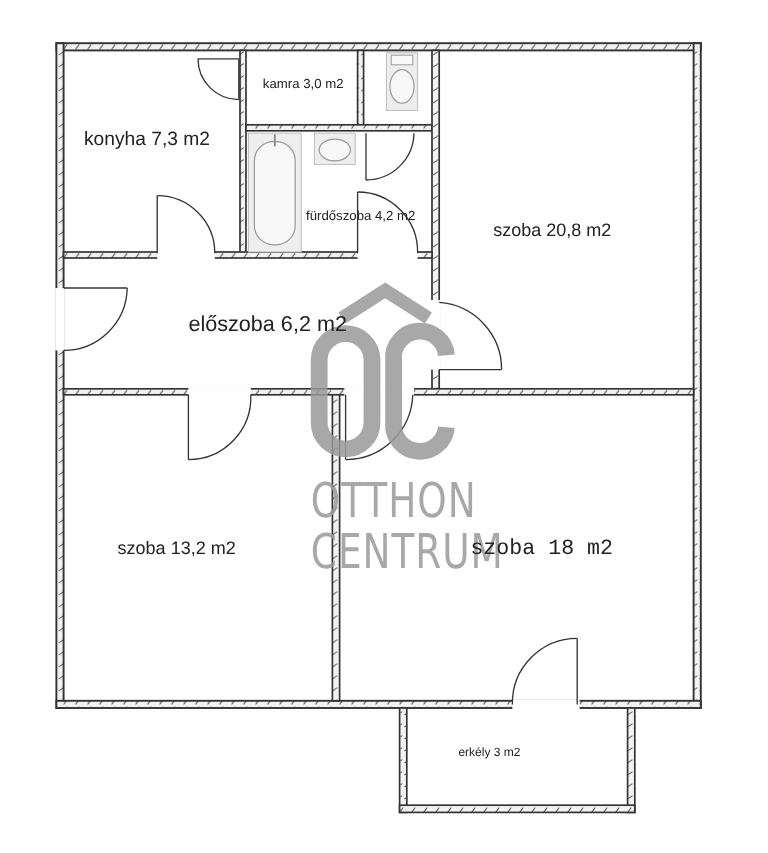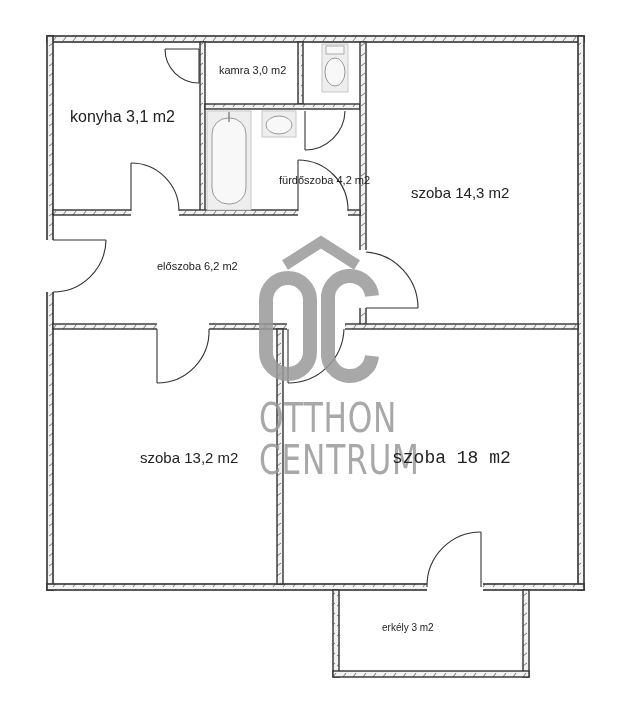--- a/index.html
+++ b/index.html
@@ -117,20 +117,20 @@
   <g fill="none" stroke="#9a9a9a" stroke-width="14" opacity="0.85">
     <path d="M285 265 L321 242 L357 265" stroke-width="11"></path>
     <path d="M266 300 A22 22 0 0 1 310 300 L310 352 A22 22 0 0 1 266 352 Z"></path>
     <path d="M372 296 A22 22 0 0 0 328 300 L328 352 A22 22 0 0 0 372 356"></path>
   </g>
 </svg>
 
 <div class="wm" style="left:259px; top:398px; font-size:40px; line-height:40px;">OTTHON</div>
 <div class="wm" style="left:259px; top:440px; font-size:40px; line-height:40px;">CENTRUM</div>
 
-<div class="room-label" style="left:70px; top:108px; font-size:16px;">konyha 3,1 m2</div>
+<div class="room-label" style="left:70px; top:108px; font-size:16px;">konyha 7,3 m2</div>
 <div class="room-label" style="left:219px; top:64px; font-size:11px;">kamra 3,0 m2</div>
-<div class="room-label" style="left:255px; top:174px; font-size:11px;margin-left:24px;">fürdőszoba 4,2 m2</div>
-<div class="room-label" style="left:411px; top:184px; font-size:15px;">szoba 14,3 m2</div>
-<div class="room-label" style="left:157px; top:260px; font-size:11px;">előszoba 6,2 m2</div>
-<div class="room-label" style="left:98px; top:449px; font-size:15px;margin-left:42px;">szoba 13,2 m2</div>
+<div class="room-label" style="left:255px; top:174px; font-size:11px;">fürdőszoba 4,2 m2</div>
+<div class="room-label" style="left:411px; top:184px; font-size:15px;">szoba 20,8 m2</div>
+<div class="room-label" style="left:157px; top:260px; font-size:18px;">előszoba 6,2 m2</div>
+<div class="room-label" style="left:98px; top:449px; font-size:15px;">szoba 13,2 m2</div>
 <div class="room-label" style="left:392px; top:448px; font-size:18px;font-family:Liberation Mono, monospace;">szoba 18 m2</div>
 <div class="room-label" style="left:382px; top:622px; font-size:10px;">erkély 3 m2</div>
 
 </body></html>

